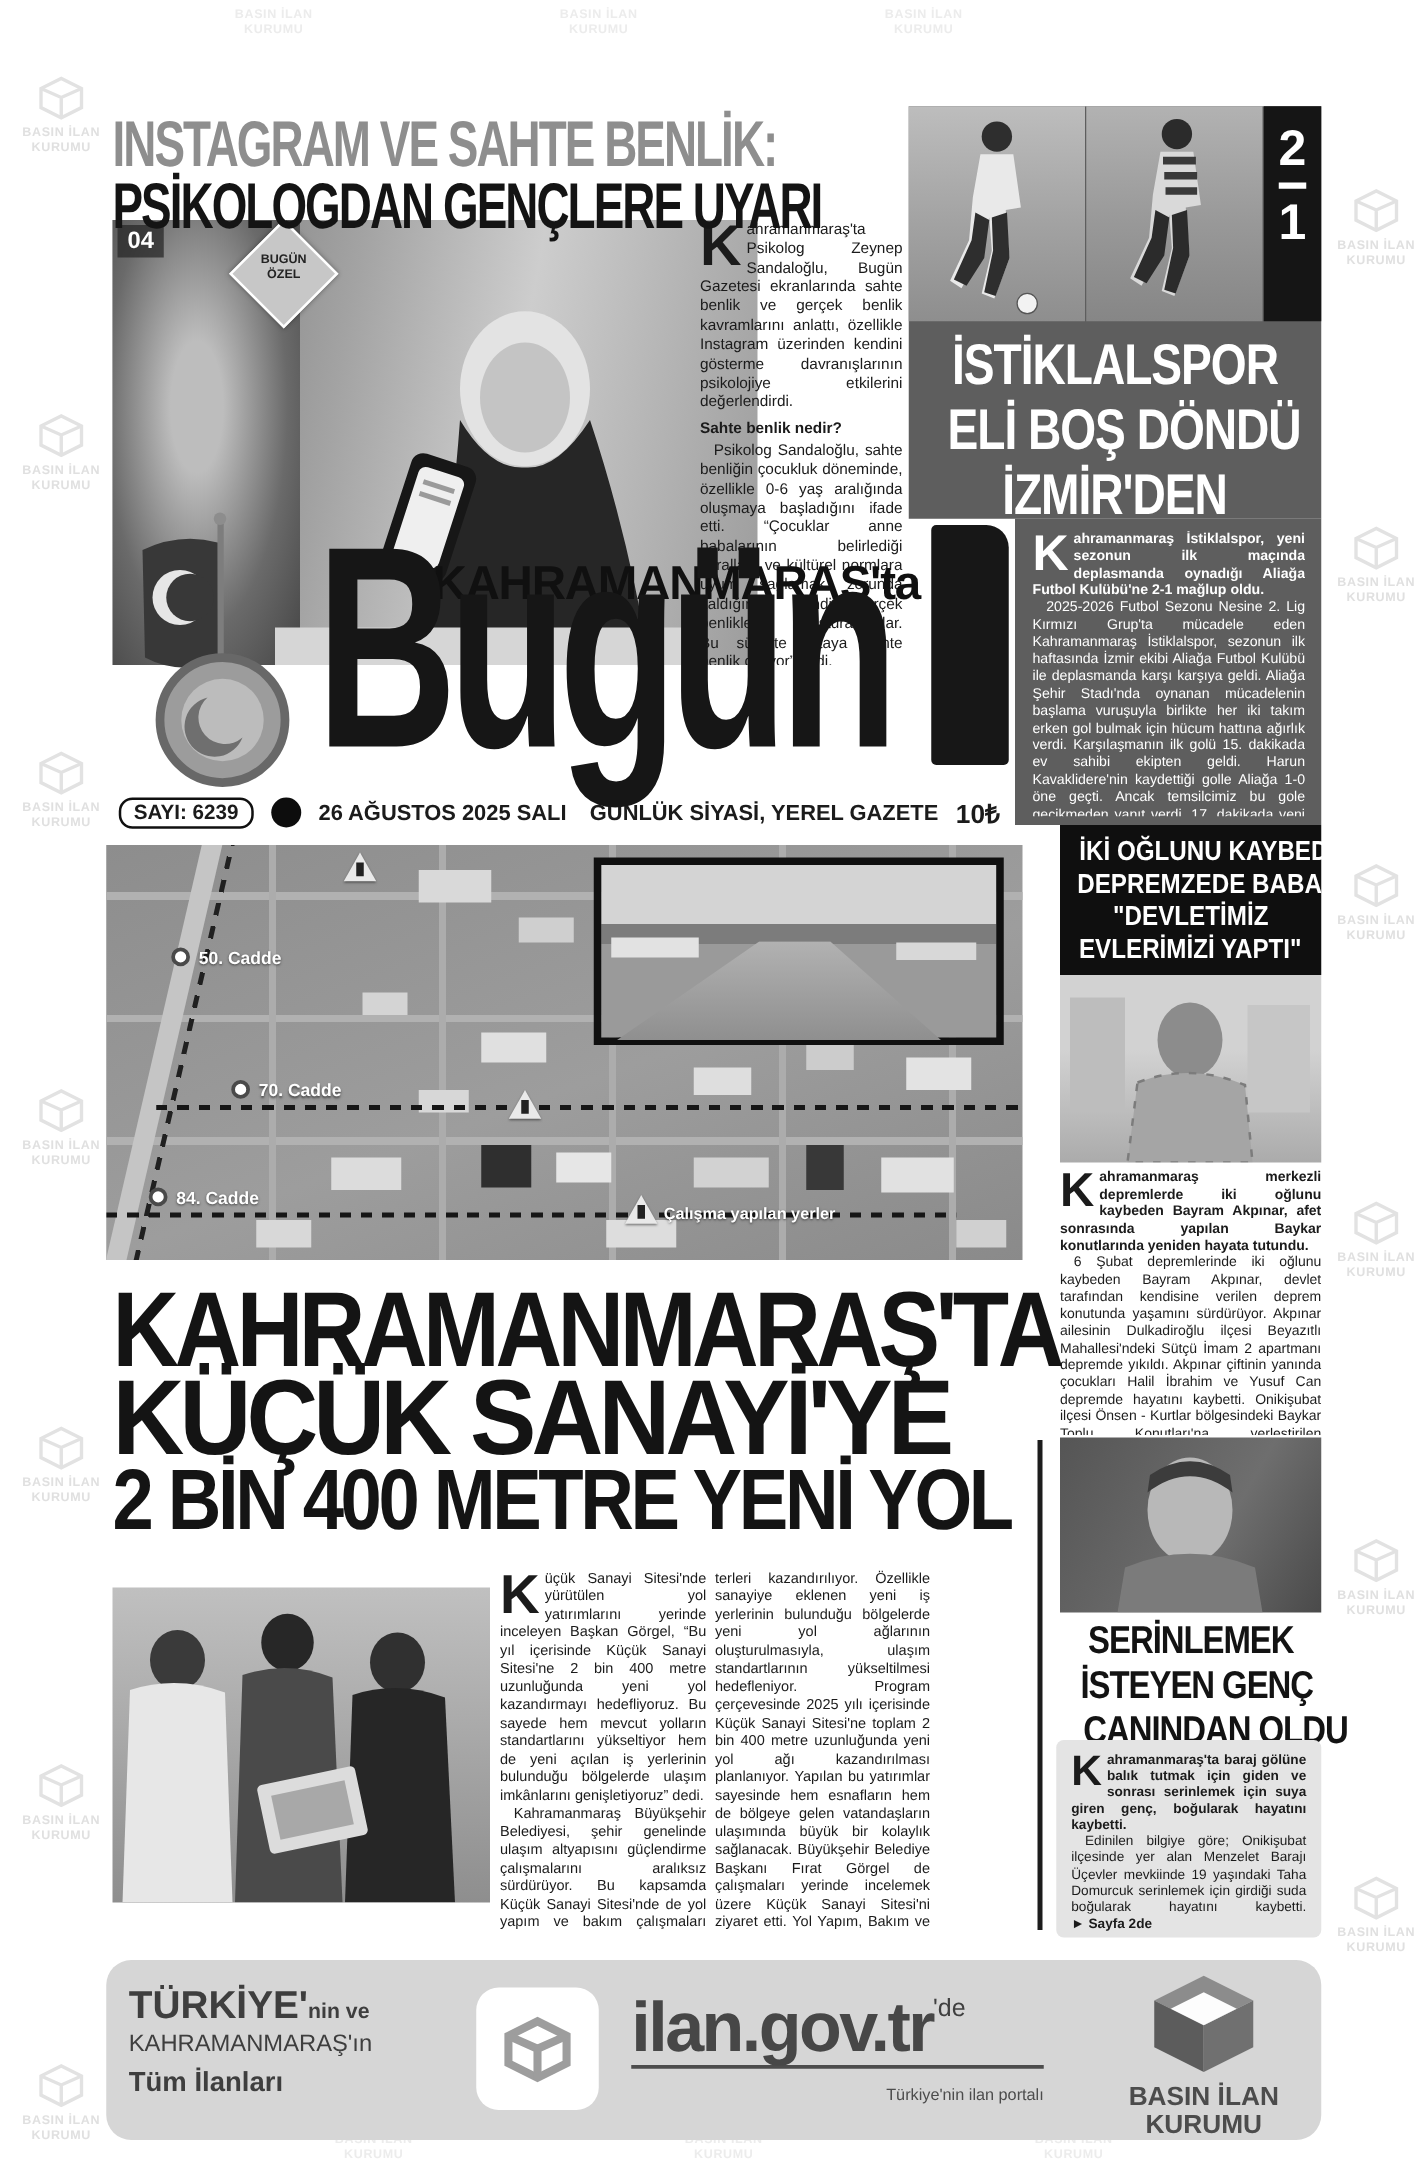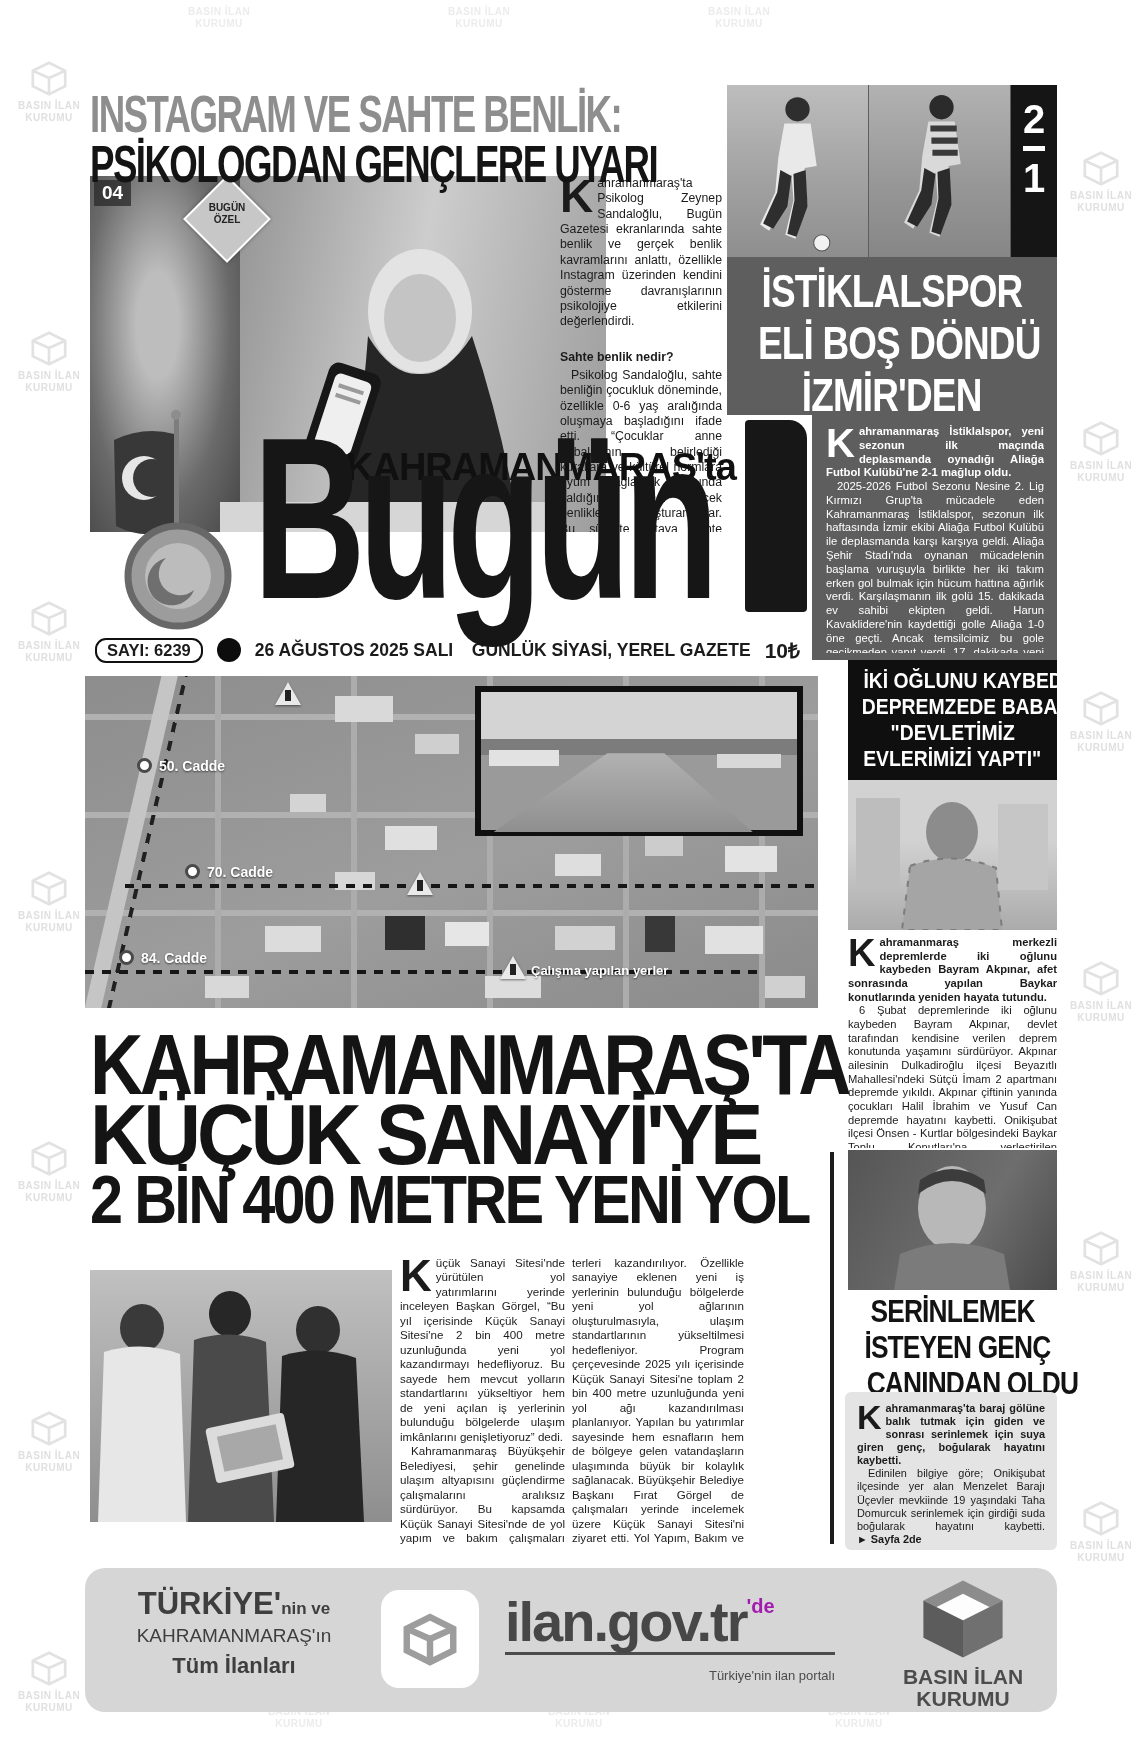--- a/index.html
+++ b/index.html
@@ -165,21 +165,21 @@
     <div class="abs" style="left:4px;top:4px;padding:2px 8px;background:rgba(40,40,40,.75);color:#fff;font-weight:800;font-size:19px">04</div>
     <div class="abs" style="left:106px;top:12px;width:58px;height:58px;background:#c7c7c7;border:2px solid #fff;transform:rotate(45deg);box-shadow:0 0 4px rgba(0,0,0,.4)"></div>
     <div class="abs" style="left:104px;top:26px;width:66px;text-align:center;color:#232323;font-weight:800;font-size:10px;line-height:1.2">
       <div>BUGÜN</div>
         <div>ÖZEL</div>
     </div>
   </div>
 
   <div class="abs body" style="left:560px;top:176px;width:162px;height:356px;font-size:12.3px;overflow:hidden;z-index:1">
     <p><span class="dropcap" style="font-size:46px">K</span><span>ahramanmaraş'ta Psikolog Zeynep Sandaloğlu, Bugün Gazetesi ekranlarında sahte benlik ve gerçek benlik kavramlarını anlattı, özellikle Instagram üzerinden kendini gösterme davranışlarının psikolojiye etkilerini değerlendirdi.</span></p>
-    <p style="font-weight:bold;margin:20px 0 3px;text-align:left">Sahte benlik nedir?</p>
+    <p style="font-weight:bold;margin:5px 0 3px;text-align:left">Sahte benlik nedir?</p>
     <p class="ind">Psikolog Sandaloğlu, sahte benliğin çocukluk döneminde, özellikle 0-6 yaş aralığında oluşmaya başladığını ifade etti. “Çocuklar anne babalarının belirlediği kurallara ve kültürel normlara uyum sağlamak zorunda kaldığında kendi gerçek benliklerini oluşturamazlar. Bu süreçte ortaya sahte benlik çıkıyor” dedi.</p>
   </div>
 
   <div class="abs" style="left:727px;top:85px;width:330px;height:330px;background:#5e5e5e;z-index:1">
     <div class="abs" style="left:0;top:0;width:141px;height:172px;overflow:hidden;background:linear-gradient(#bdbdbd,#a2a2a2 55%,#8e8e8e)">
       <svg width="141" height="172" viewBox="0 0 100 170">
         <circle cx="50" cy="24" r="12" fill="#2e2e2e"></circle>
         <path d="M37 38 L63 38 69 80 57 82 60 120 48 152 38 148 46 114 44 88 36 120 22 144 13 138 28 106 31 72 Z" fill="#e9e9e9"></path>
         <path d="M44 90 40 120 26 142 16 137 30 106 33 84 Z M58 84 60 120 49 150 40 147 47 114 46 88 Z" fill="#2e2e2e"></path>
         <circle cx="74" cy="156" r="8" fill="#f2f2f2" stroke="#555"></circle>
@@ -342,37 +342,37 @@
     <div class="hl-line"><span class="cond c-center" style="font-size:31px;letter-spacing:-1px;transform:scaleX(.85)">SERİNLEMEK</span></div>
     <div class="hl-line"><span class="cond c-center" style="font-size:31px;letter-spacing:-1px;transform:scaleX(.85)">İSTEYEN GENÇ</span></div>
     <div class="hl-line"><span class="cond c-center" style="font-size:31px;letter-spacing:-1px;transform:scaleX(.85)">CANINDAN OLDU</span></div>
   </div>
   <div class="abs body" style="left:845px;top:1392px;width:212px;height:158px;background:#e4e4e4;border-radius:6px;box-sizing:border-box;padding:10px 12px;font-size:10.9px;line-height:1.2;overflow:hidden;z-index:2">
     <p style="font-weight:bold"><span class="dropcap" style="font-size:34px">K</span><span>ahramanmaraş'ta baraj gölüne balık tutmak için giden ve sonrası serinlemek için suya giren genç, boğularak hayatını kaybetti.</span></p>
     <p class="ind"><span>Edinilen bilgiye göre; Onikişubat ilçesinde yer alan Menzelet Barajı Üçevler mevkiinde 19 yaşındaki Taha Domurcuk serinlemek için girdiği suda boğularak hayatını kaybetti.</span> <b class="pref">► Sayfa 2de</b></p>
   </div>
 
   <div class="abs" style="left:85px;top:1568px;width:972px;height:144px;background:#d6d6d6;border-radius:20px;z-index:2">
-    <div class="abs" style="left:18px;top:20px;width:262px;text-align:center;color:#3e3e3e">
+    <div class="abs" style="left:18px;top:20px;width:262px;text-align:left;color:#3e3e3e">
       <div style="line-height:1">
         <span style="font-size:31px;font-weight:800">TÜRKİYE'</span><span style="font-size:17px;font-weight:600">nin ve</span>
       </div>
       <div style="font-size:19px;margin-top:6px">KAHRAMANMARAŞ'ın</div>
       <div style="font-size:22px;font-weight:800;margin-top:6px">Tüm İlanları</div>
     </div>
     <div class="abs" style="left:296px;top:22px;width:98px;height:98px;background:#fff;border-radius:18px">
       <svg style="margin:18px" width="62" height="62" viewBox="0 0 48 40">
         <g fill="none" stroke="#9d9d9d" stroke-width="5">
             <path d="M6 12 24 3l18 9v17l-18 9-18-9z"></path>
             <path d="M6 12l18 8 18-8M24 20v18"></path>
           </g>
       </svg>
     </div>
     <div class="abs" style="left:420px;top:26px;width:330px;border-bottom:3px solid #4c4c4c;padding-bottom:2px">
-      <span style="font-size:56px;font-weight:800;letter-spacing:-2px;color:#474747;line-height:1">ilan.gov.tr</span><span style="font-size:20px;font-weight:700;color:#a21caf;vertical-align:28px">'de</span>
+      <span style="font-size:56px;font-weight:800;letter-spacing:-2px;color:#474747;line-height:1">ilan.gov.tr</span><span style="font-size:20px;font-weight:400;color:#404040;vertical-align:28px">'de</span>
     </div>
     <div class="abs" style="left:548px;top:100px;width:202px;text-align:right;font-size:13px;color:#4c4c4c">Türkiye'nin ilan portalı</div>
     <div class="abs" style="left:788px;top:6px;width:180px;text-align:center">
       <svg width="112" height="88" viewBox="0 0 48 40">
         <path d="M6 12 24 3l18 9-18 9z" fill="#8c8c8c"></path>
         <path d="M6 12l18 9v17L6 29z" fill="#5c5c5c"></path>
         <path d="M42 12 24 21v17l18-9z" fill="#707070"></path>
         <path d="M24 9l12 6-12 6-12-6z" fill="#fdfdfd"></path>
       </svg>
       <div style="font-size:21px;font-weight:800;color:#4c4c4c;line-height:1.05">BASIN İLAN</div>

